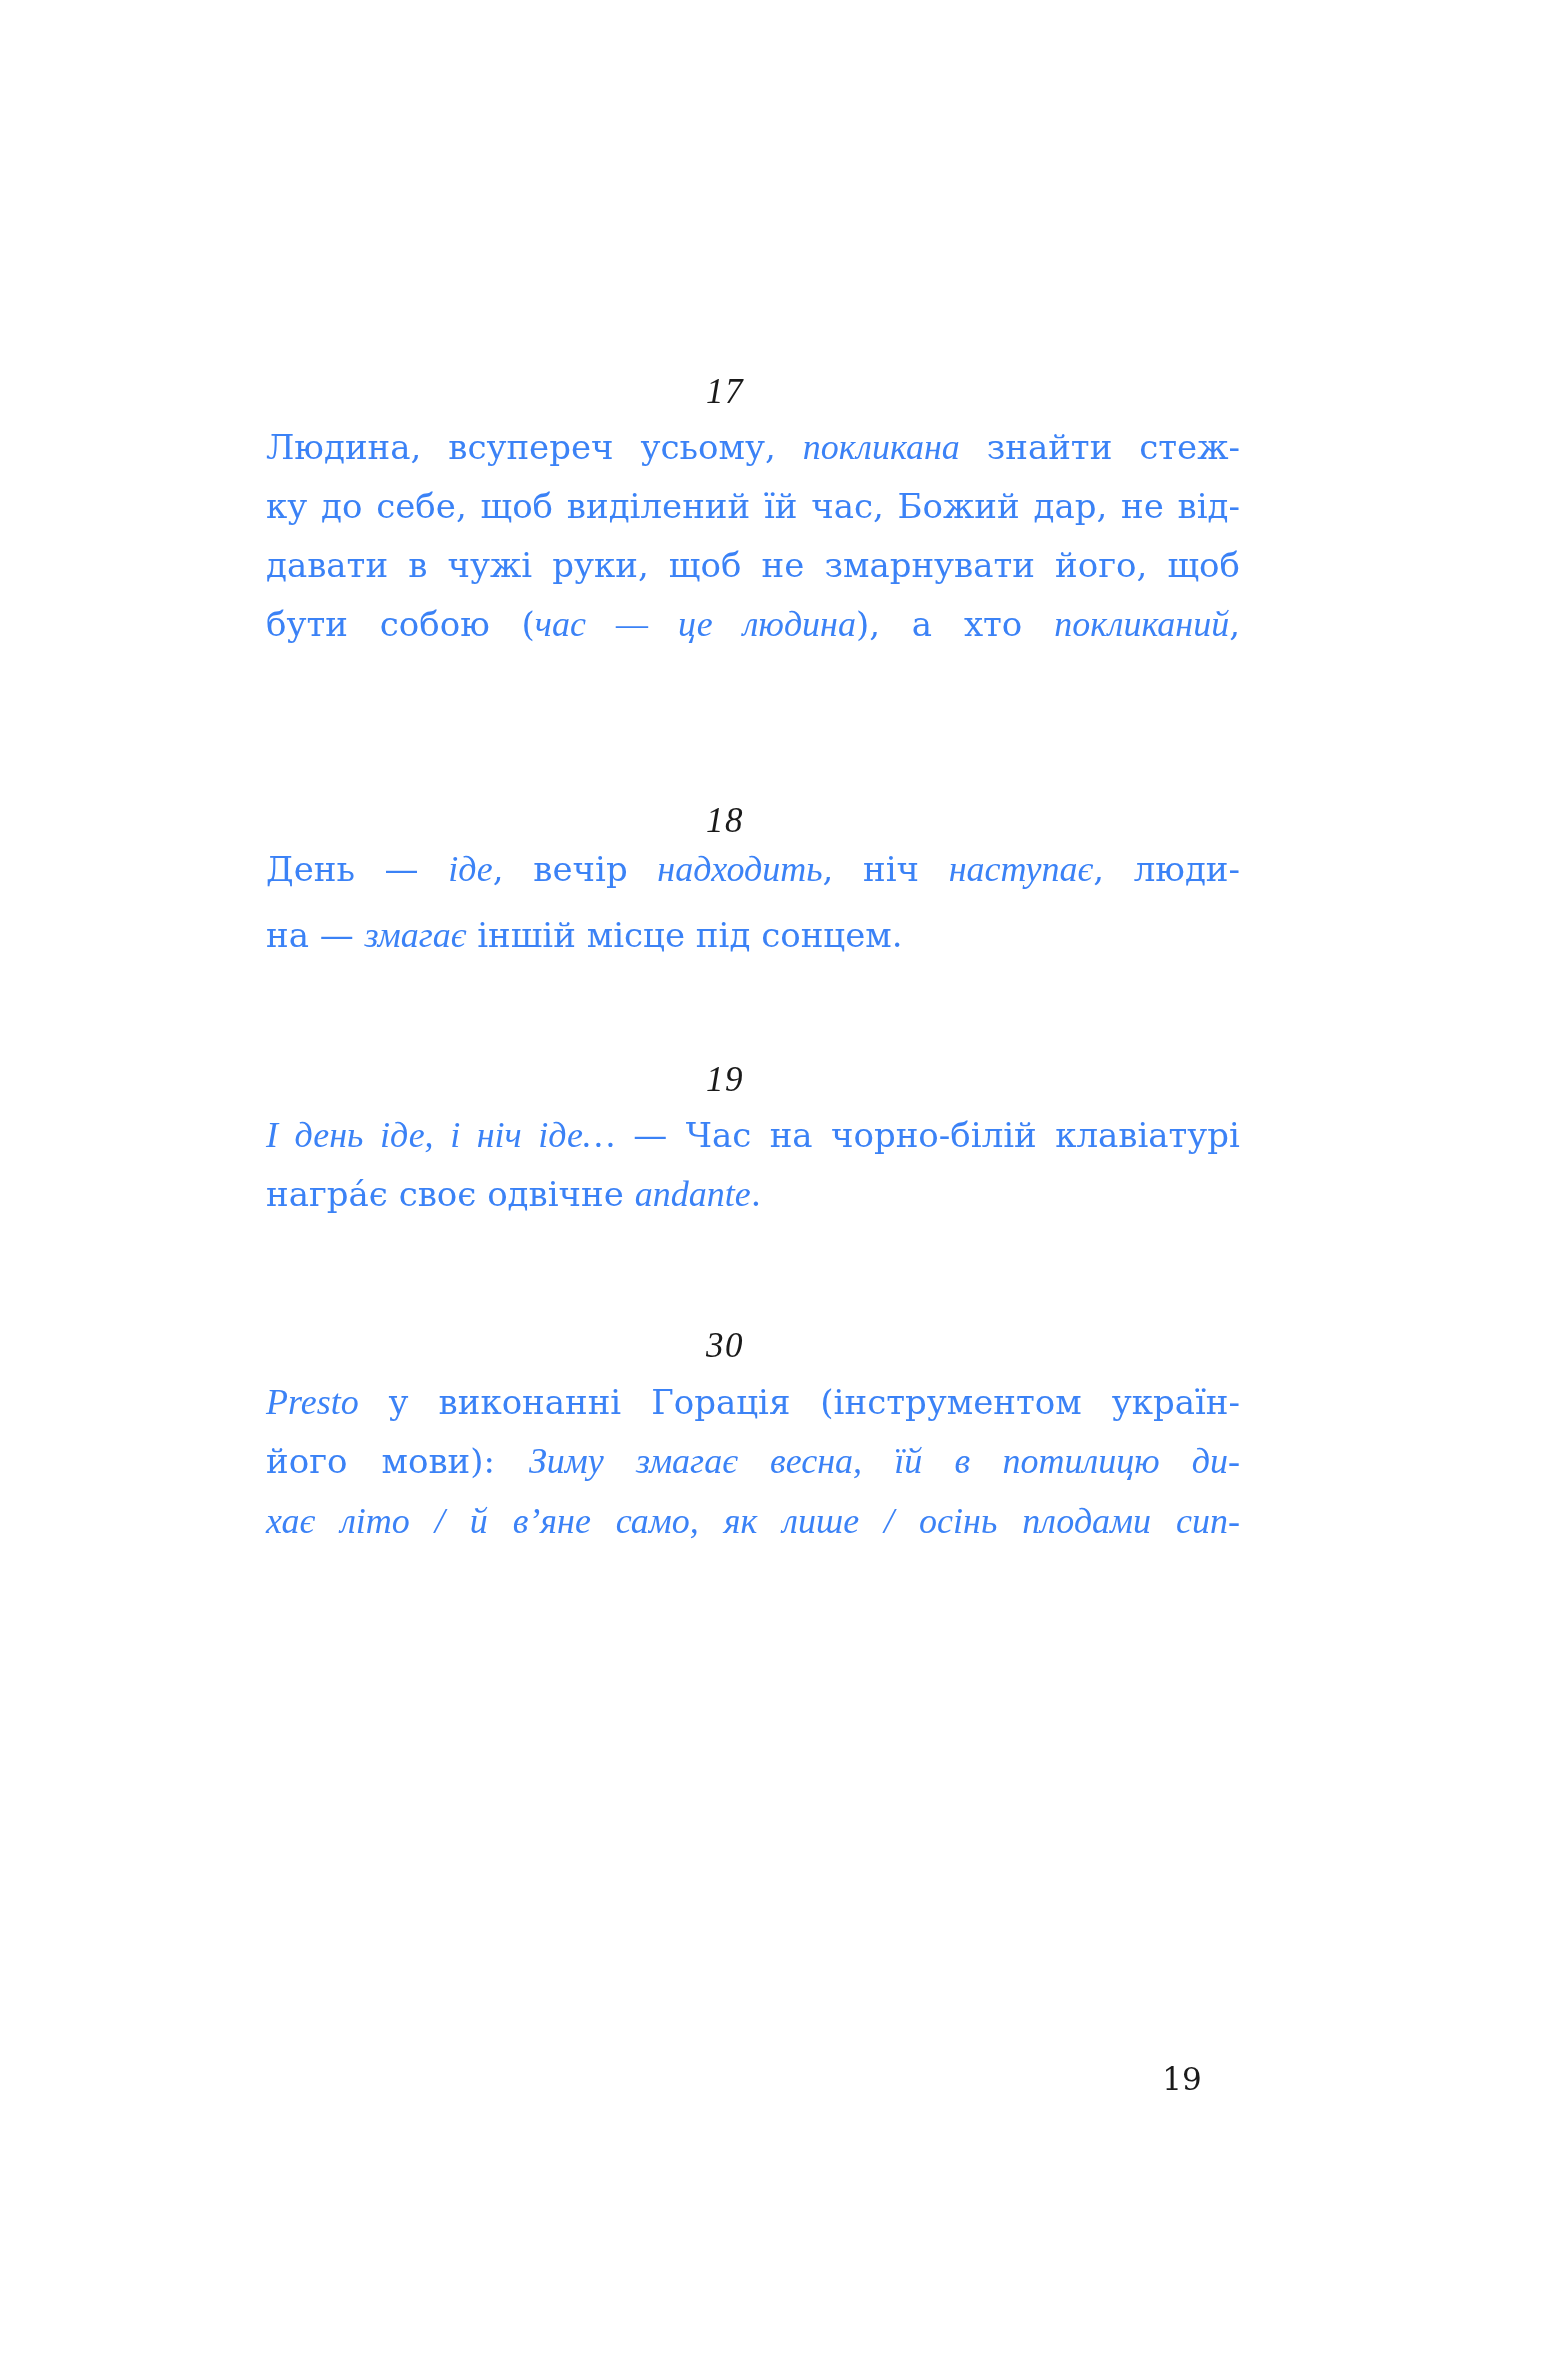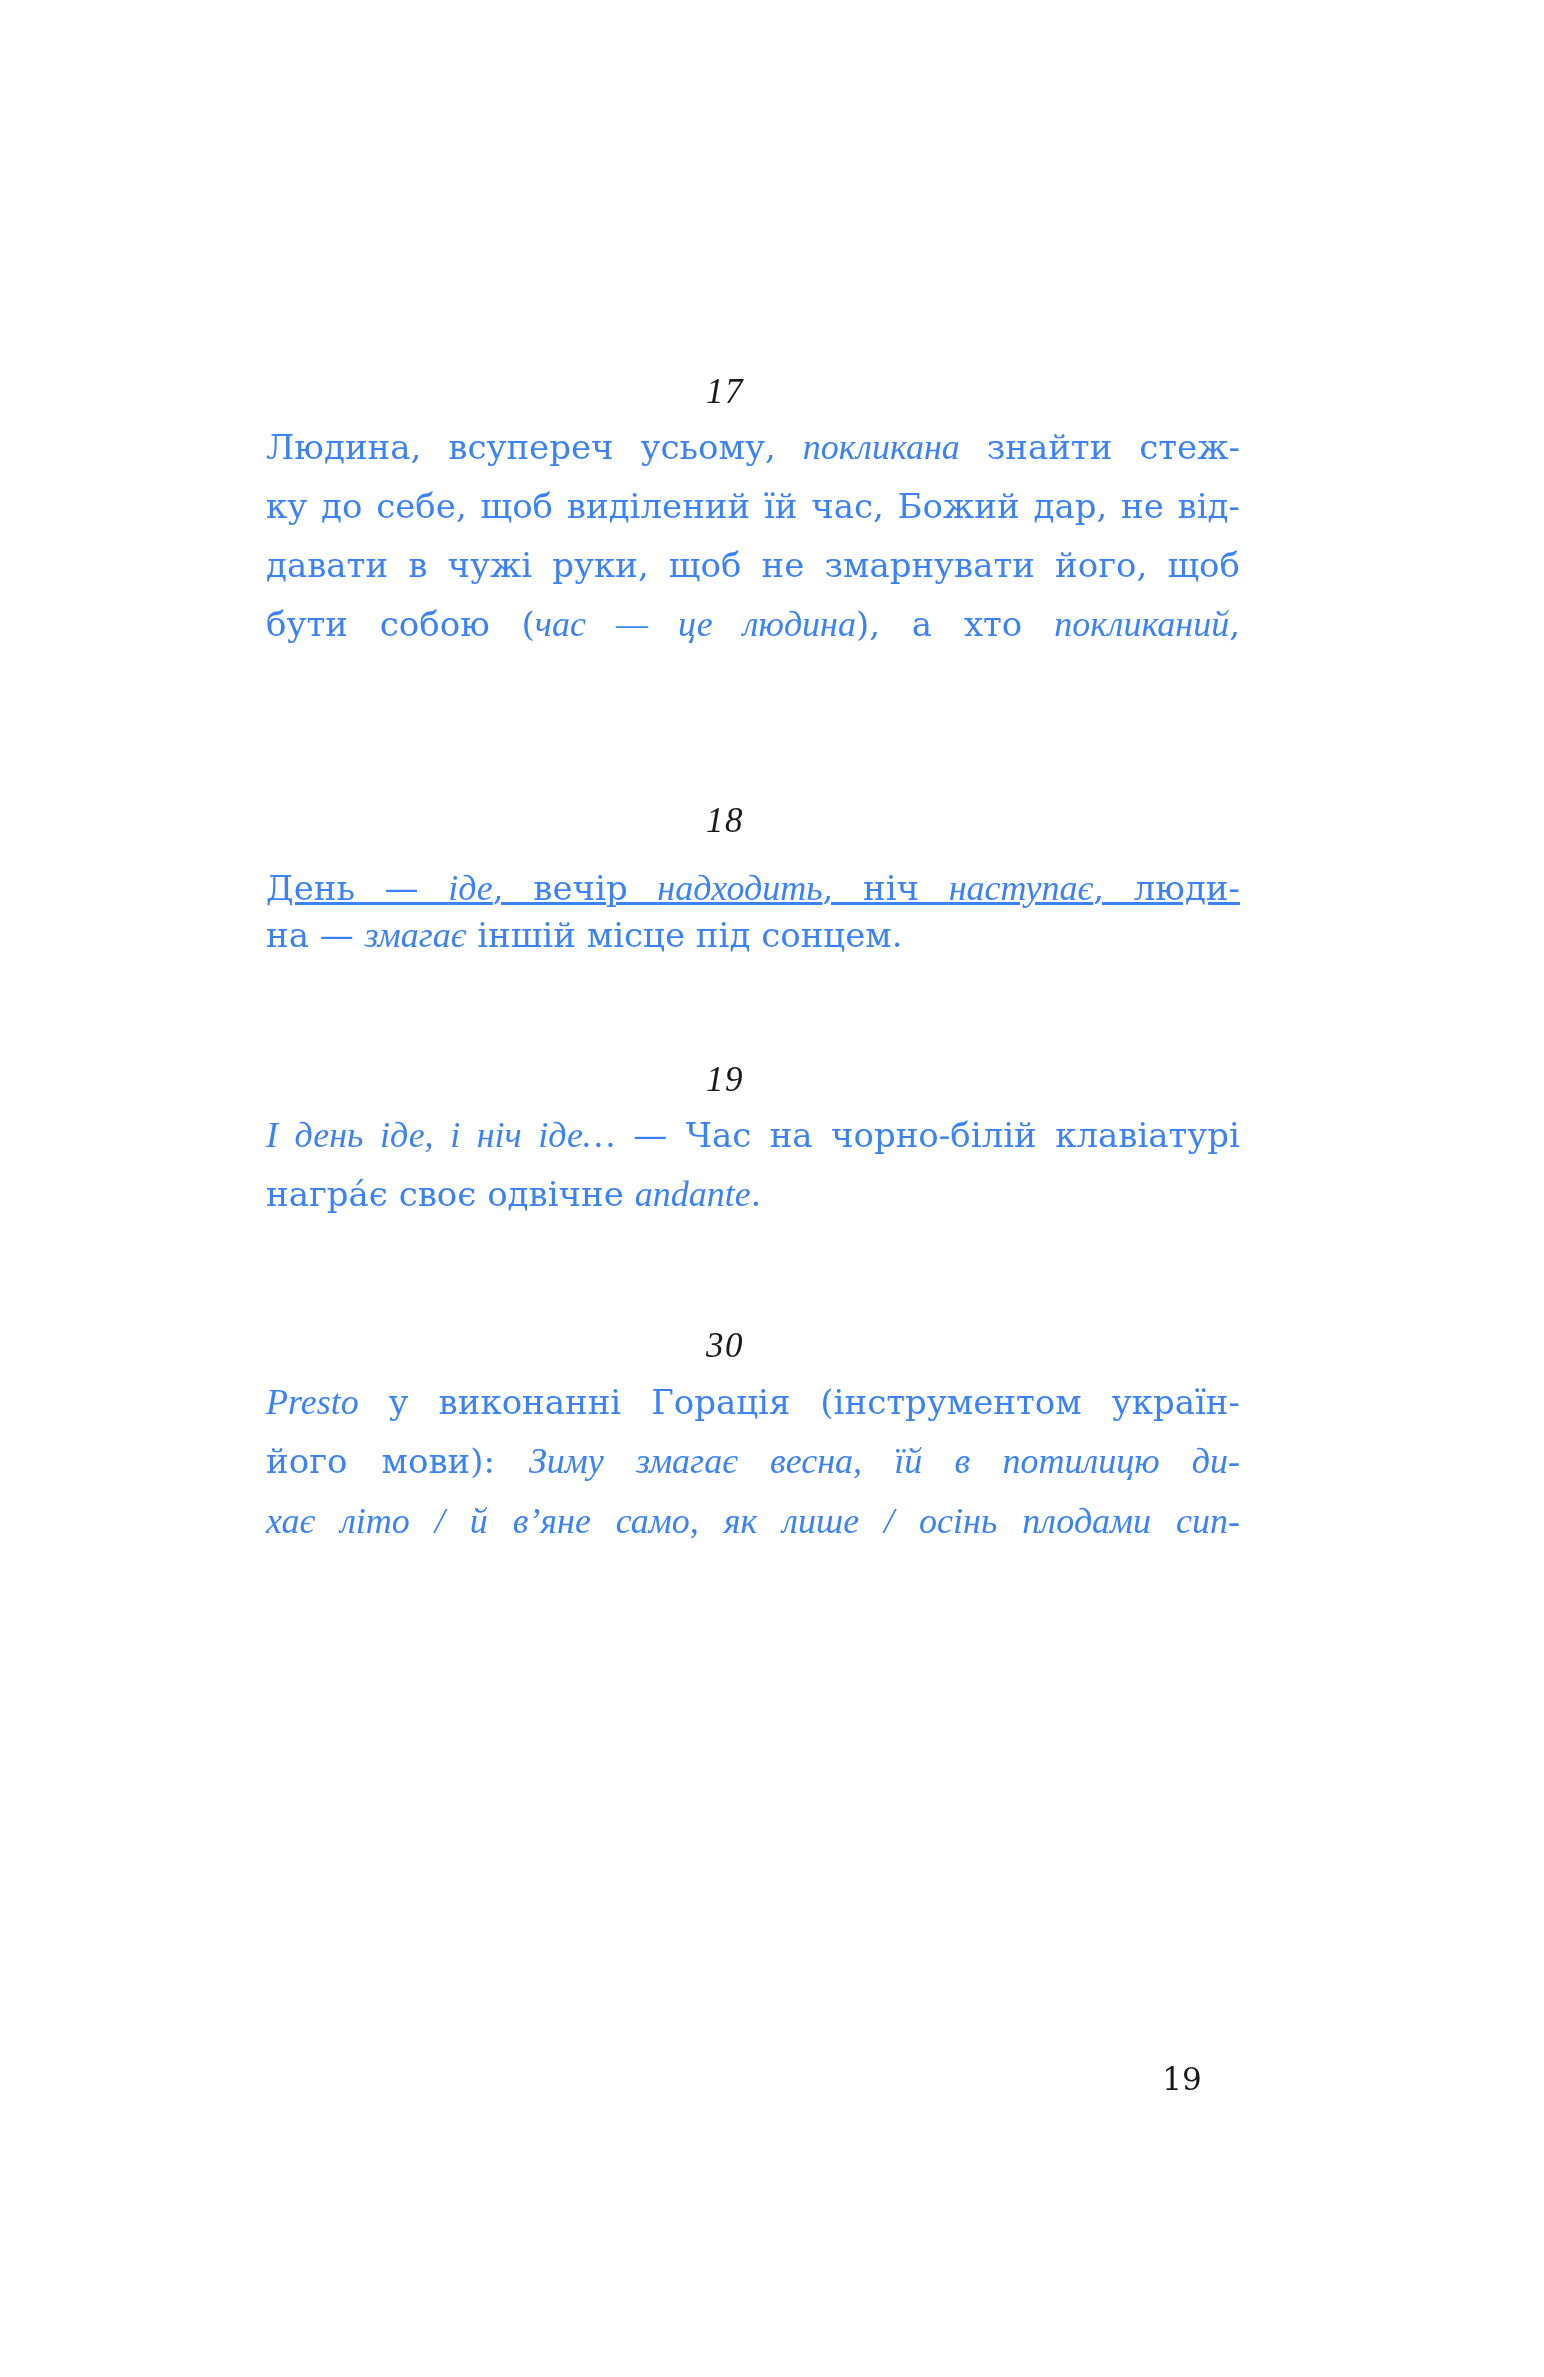--- a/index.html
+++ b/index.html
@@ -70,21 +70,21 @@
 
 <div class="page">
 
   <div class="section-number" style="top:372px;">17</div>
   <div class="line" style="top:426px;"><span>Людина, всупереч усьому, </span><em>покликана</em><span> знайти стеж-</span></div>
   <div class="line" style="top:485px;"><span>ку до себе, щоб виділений їй час, Божий дар, не від-</span></div>
   <div class="line" style="top:544px;"><span>давати в чужі руки, щоб не змарнувати його, щоб</span></div>
   <div class="line" style="top:603px;"><span>бути собою (</span><em>час — це людина</em><span>), а хто </span><em>покликаний</em><span>,</span></div>
 
   <div class="section-number" style="top:801px;">18</div>
-  <div class="line" style="top:867px;text-decoration:underline;"><span>День — </span><em>іде</em><span>, вечір </span><em>надходить</em><span>, ніч </span><em>наступає</em><span>, люди-</span></div>
+  <div class="line" style="top:848px;"><span>День — </span><em>іде</em><span>, вечір </span><em>надходить</em><span>, ніч </span><em>наступає</em><span>, люди-</span></div>
   <div class="line last" style="top:914px;"><span>на — </span><em>змагає</em><span> іншій місце під сонцем.</span></div>
 
   <div class="section-number" style="top:1060px;">19</div>
   <div class="line" style="top:1114px;"><em>І день іде, і ніч іде…</em><span> — Час на чорно-білій клавіатурі</span></div>
   <div class="line last" style="top:1173px;"><span>награ́є своє одвічне </span><em>andante</em><span>.</span></div>
 
   <div class="section-number" style="top:1326px;">30</div>
   <div class="line" style="top:1381px;"><em>Presto</em><span> у виконанні Горація (інструментом украї­н-</span></div>
   <div class="line" style="top:1440px;"><span>його мови): </span><em>Зиму змагає весна, їй в потилицю ди-</em></div>
   <div class="line" style="top:1500px;"><em>хає літо / й в’яне само, як лише / осінь плодами сип-</em></div>

